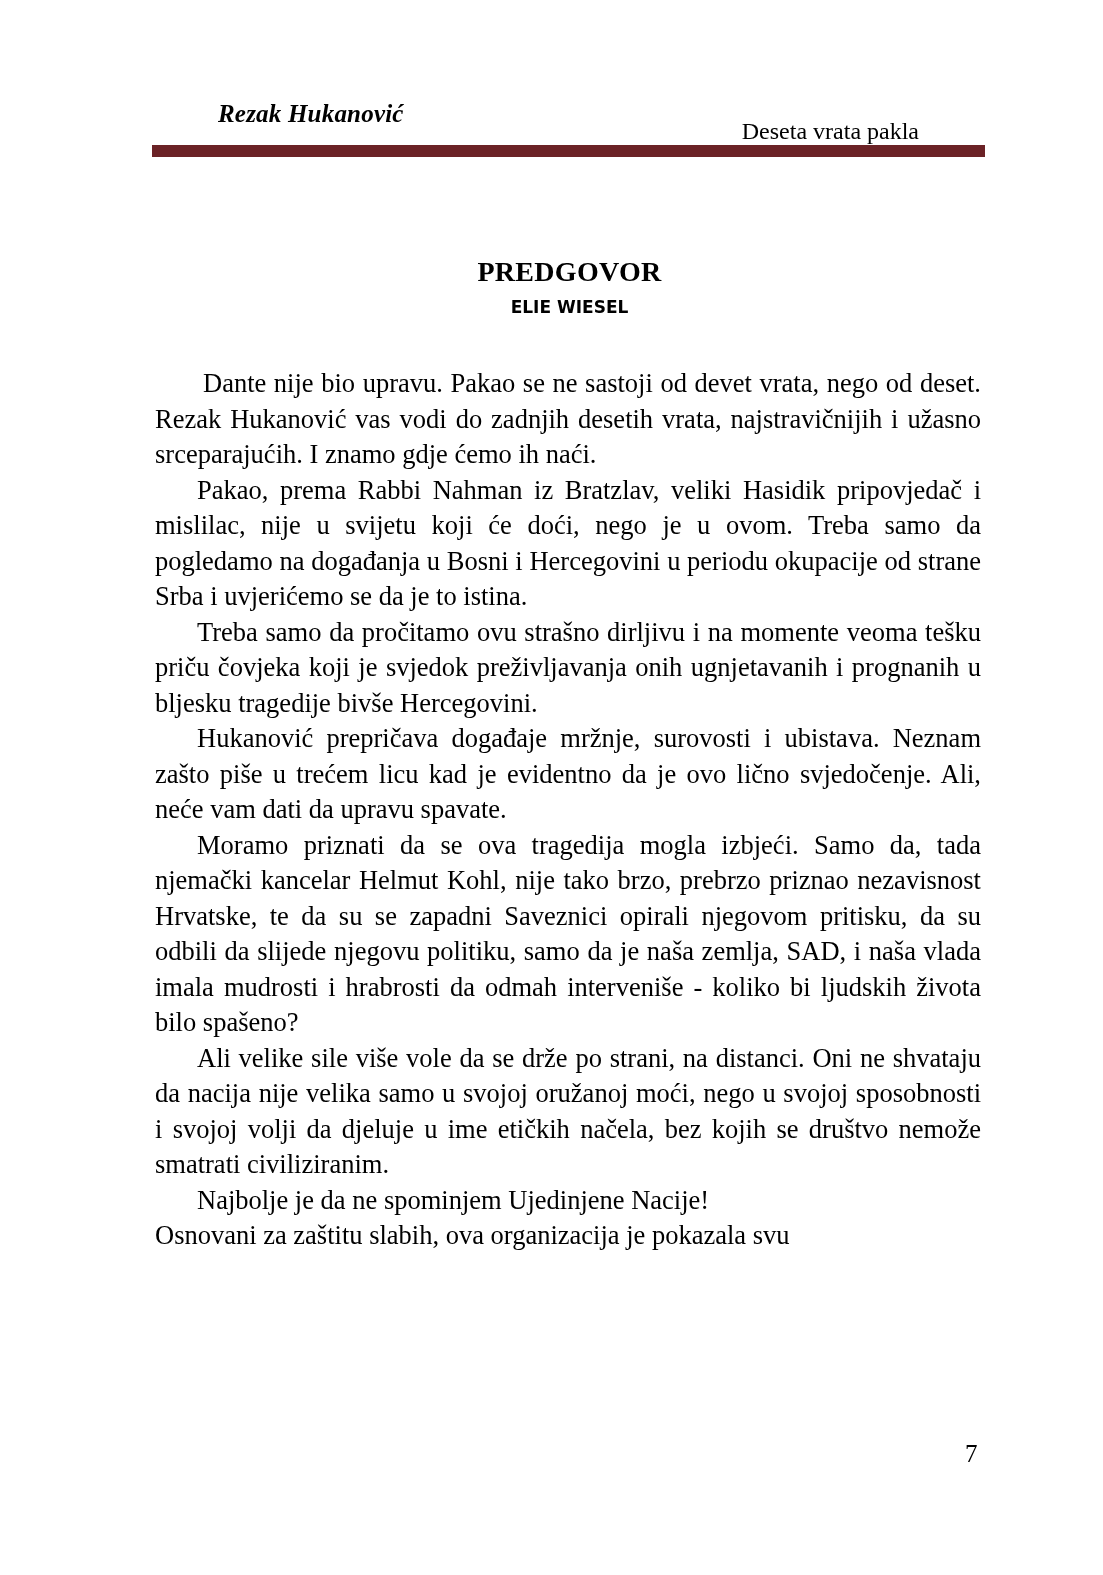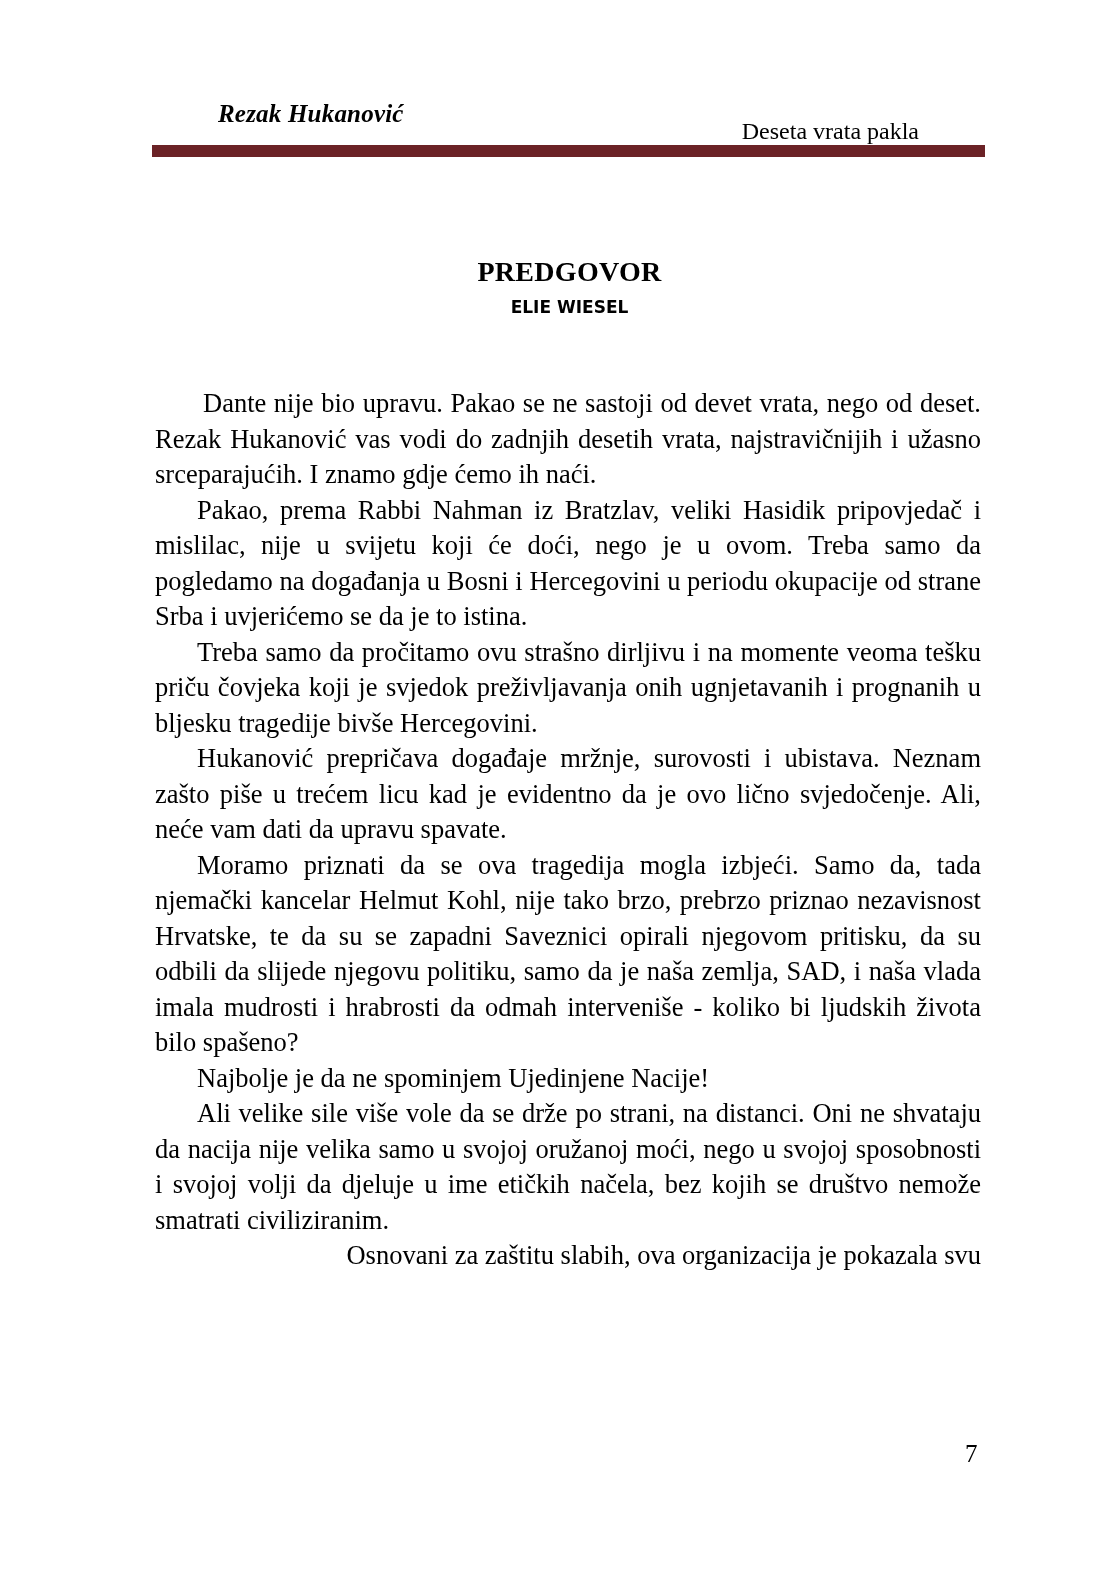--- a/index.html
+++ b/index.html
@@ -2,42 +2,42 @@
 <html><head>
 <meta charset="utf-8">
 <style>
   html, body { margin: 0; padding: 0; background: #ffffff; }
   body { width: 1103px; height: 1575px; position: relative; overflow: hidden; color: #000; }
   .header-left { position: absolute; left: 218px; top: 100px; font-family: "Liberation Serif", serif; font-style: italic; font-weight: bold; font-size: 25px; letter-spacing: 0.2px; }
   .header-right { position: absolute; right: 184px; top: 102px; font-family: "Liberation Serif", serif; font-size: 24px; margin-top: 16px; }
   .header-rule { position: absolute; left: 152px; top: 145px; width: 833px; height: 12px; background: #6b2226; }
   .title { position: absolute; left: 0; width: 1139px; top: 256px; text-align: center; font-family: "Liberation Serif", serif; font-weight: bold; font-size: 28px; letter-spacing: 0.3px; }
   .subtitle { position: absolute; left: 0; width: 1139px; top: 297px; text-align: center; font-family: "DejaVu Sans", sans-serif; font-weight: bold; font-size: 17px; }
-  .body-text { position: absolute; left: 155px; top: 386px; width: 826px; font-family: "Liberation Serif", serif; font-size: 26.5px; line-height: 35.5px; }
+  .body-text { position: absolute; left: 155px; top: 366px; width: 826px; font-family: "Liberation Serif", serif; font-size: 26.5px; line-height: 35.5px; }
   .para { margin: 0; text-align: justify; text-indent: 42px; }
   .para.first { text-indent: 48px; }
-  .para.noindent { text-indent: 0; text-align: right; }
+  .para.noindent { text-indent: 0; text-align: left; }
   .page-number { position: absolute; left: 965px; top: 1440px; font-family: "Liberation Serif", serif; font-size: 25px; }
 </style>
 </head>
 <body>
 
 <div>
   <div class="header-left">Rezak Hukanović</div>
   <div class="header-right">Deseta vrata pakla</div>
   <div class="header-rule" style="background: rgb(107, 34, 38);"></div>
 </div>
 
 <div class="title">PREDGOVOR</div>
 <div class="subtitle">ELIE WIESEL</div>
 
 <div class="body-text">
   <p class="para first">Dante nije bio upravu. Pakao se ne sastoji od devet vrata, nego od deset. Rezak Hukanović vas vodi do zadnjih desetih vrata, najstravičnijih i užasno srceparajućih. I znamo gdje ćemo ih naći.</p>
   <p class="para">Pakao, prema Rabbi Nahman iz Bratzlav, veliki Hasidik pripovjedač i mislilac, nije u svijetu koji će doći, nego je u ovom. Treba samo da pogledamo na događanja u Bosni i Hercegovini u periodu okupacije od strane Srba i uvjerićemo se da je to istina.</p>
   <p class="para">Treba samo da pročitamo ovu strašno dirljivu i na momente veoma tešku priču čovjeka koji je svjedok preživljavanja onih ugnjetavanih i prognanih u bljesku tragedije bivše Hercegovini.</p>
   <p class="para">Hukanović prepričava događaje mržnje, surovosti i ubistava. Neznam zašto piše u trećem licu kad je evidentno da je ovo lično svjedočenje. Ali, neće vam dati da upravu spavate.</p>
   <p class="para">Moramo priznati da se ova tragedija mogla izbjeći. Samo da, tada njemački kancelar Helmut Kohl, nije tako brzo, prebrzo priznao nezavisnost Hrvatske, te da su se zapadni Saveznici opirali njegovom pritisku, da su odbili da slijede njegovu politiku, samo da je naša zemlja, SAD, i naša vlada imala mudrosti i hrabrosti da odmah interveniše - koliko bi ljudskih života bilo spašeno?</p>
+  <p class="para">Ali velike sile više vole da se drže po strani, na distanci. Oni ne shvataju da nacija nije velika samo u svojoj oružanoj moći, nego u svojoj sposobnosti i svojoj volji da djeluje u ime etičkih načela, bez kojih se društvo nemože smatrati civiliziranim.</p>
   <p class="para">Najbolje je da ne spominjem Ujedinjene Nacije!</p>
-  <p class="para">Ali velike sile više vole da se drže po strani, na distanci. Oni ne shvataju da nacija nije velika samo u svojoj oružanoj moći, nego u svojoj sposobnosti i svojoj volji da djeluje u ime etičkih načela, bez kojih se društvo nemože smatrati civiliziranim.</p>
   <p class="para noindent">Osnovani za zaštitu slabih, ova organizacija je pokazala svu</p>
 </div>
 
 <div class="page-number">7</div>
 
 </body></html>

